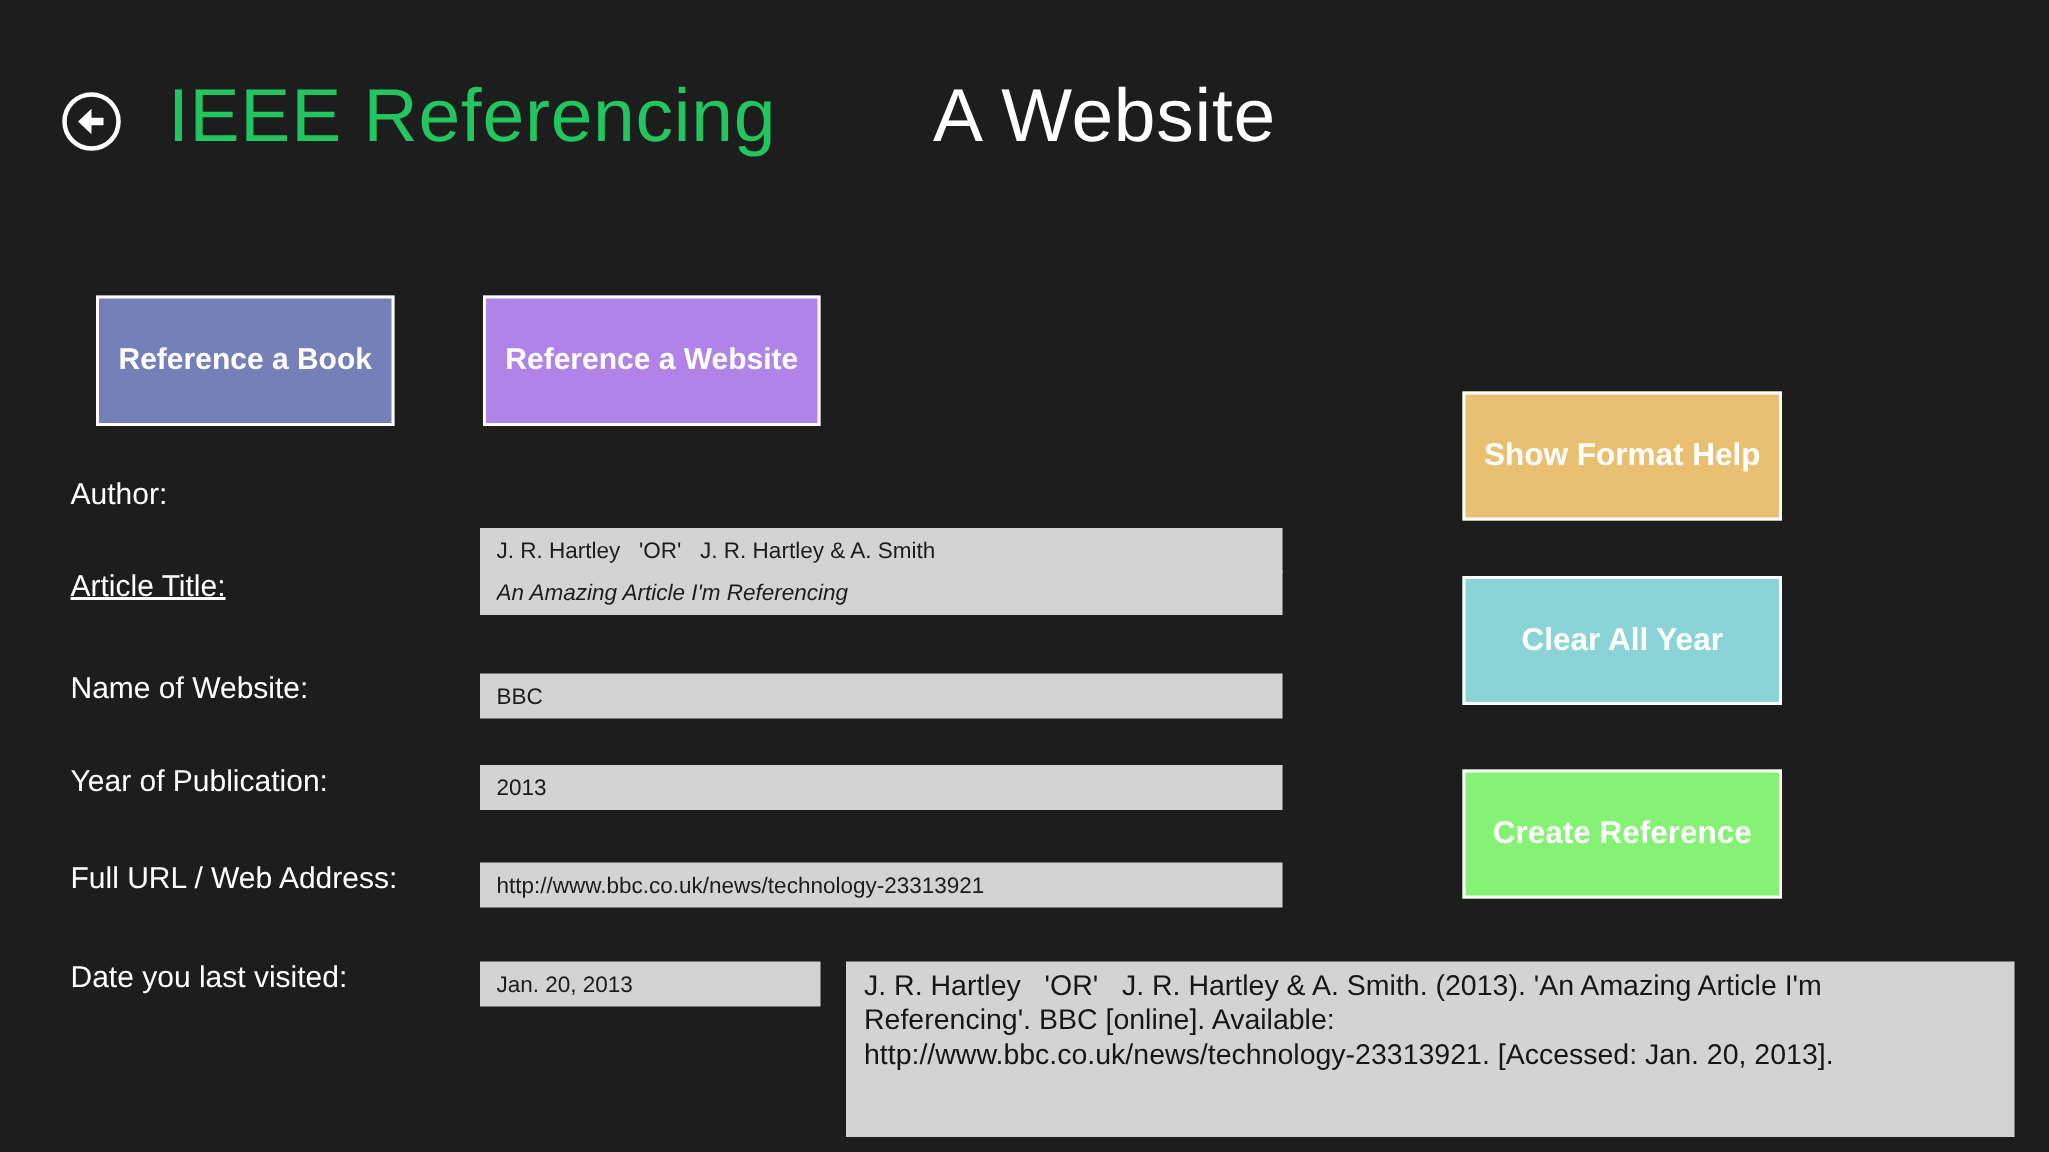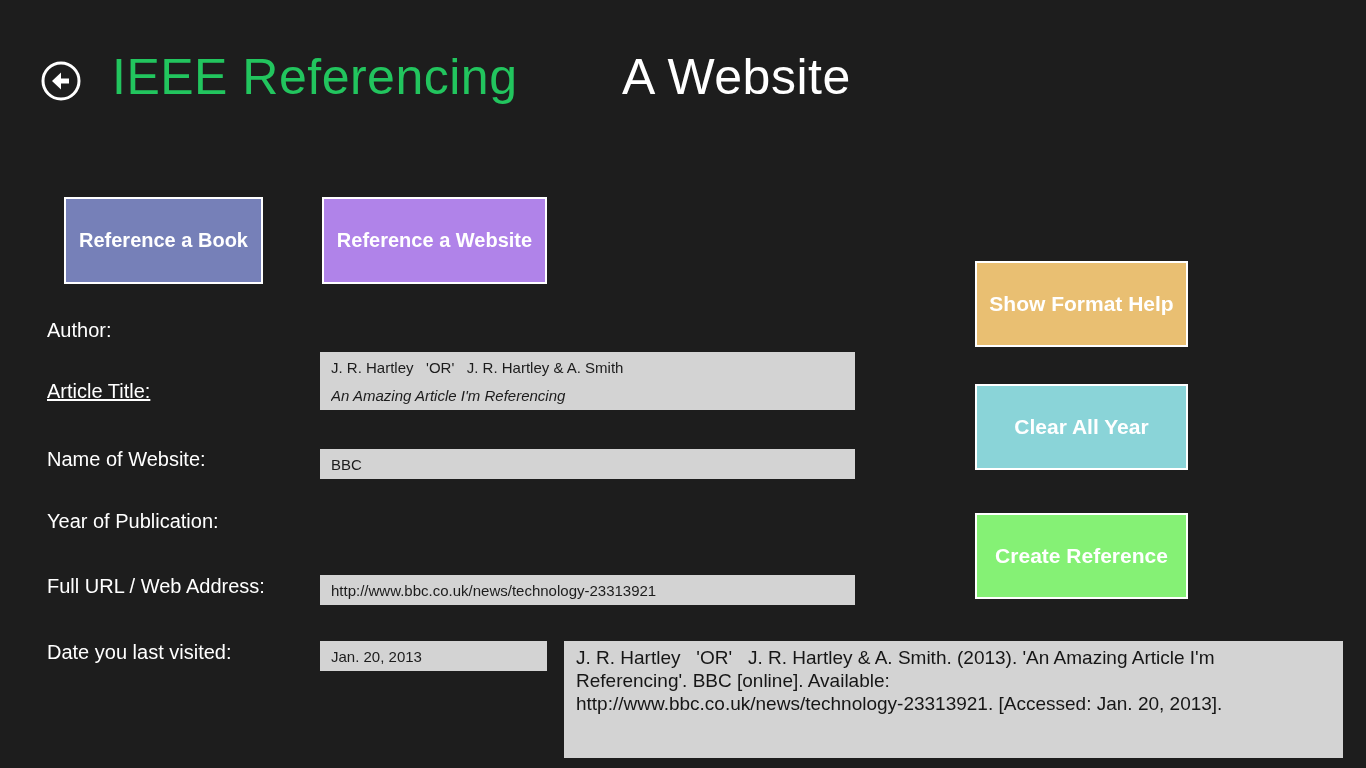--- a/index.html
+++ b/index.html
@@ -167,20 +167,21 @@
   <div id="label-author" class="field-label">Author:</div>
   <input id="input-author" class="field-input" type="text" value="J. R. Hartley   'OR'   J. R. Hartley &amp; A. Smith" style="">
 
   <div id="label-article" class="field-label">Article Title:</div>
   <input id="input-article" class="field-input italic" type="text" value="An Amazing Article I'm Referencing" style="">
 
   <div id="label-website" class="field-label">Name of Website:</div>
   <input id="input-website" class="field-input" type="text" value="BBC" style="">
 
   <div id="label-year" class="field-label">Year of Publication:</div>
+  <input id="input-year" class="field-input" type="text" value="2013" style="">
 
   <div id="label-url" class="field-label">Full URL / Web Address:</div>
   <input id="input-url" class="field-input" type="text" value="http://www.bbc.co.uk/news/technology-23313921" style="">
 
   <div id="label-date" class="field-label">Date you last visited:</div>
   <input id="input-date" class="field-input" type="text" value="Jan. 20, 2013" style="">
 
   <button id="btn-format-help" class="action-btn">Show Format Help</button>
   <button id="btn-clear-text" class="action-btn">Clear All Year</button>
   <button id="btn-create-ref" class="action-btn">Create Reference</button>

